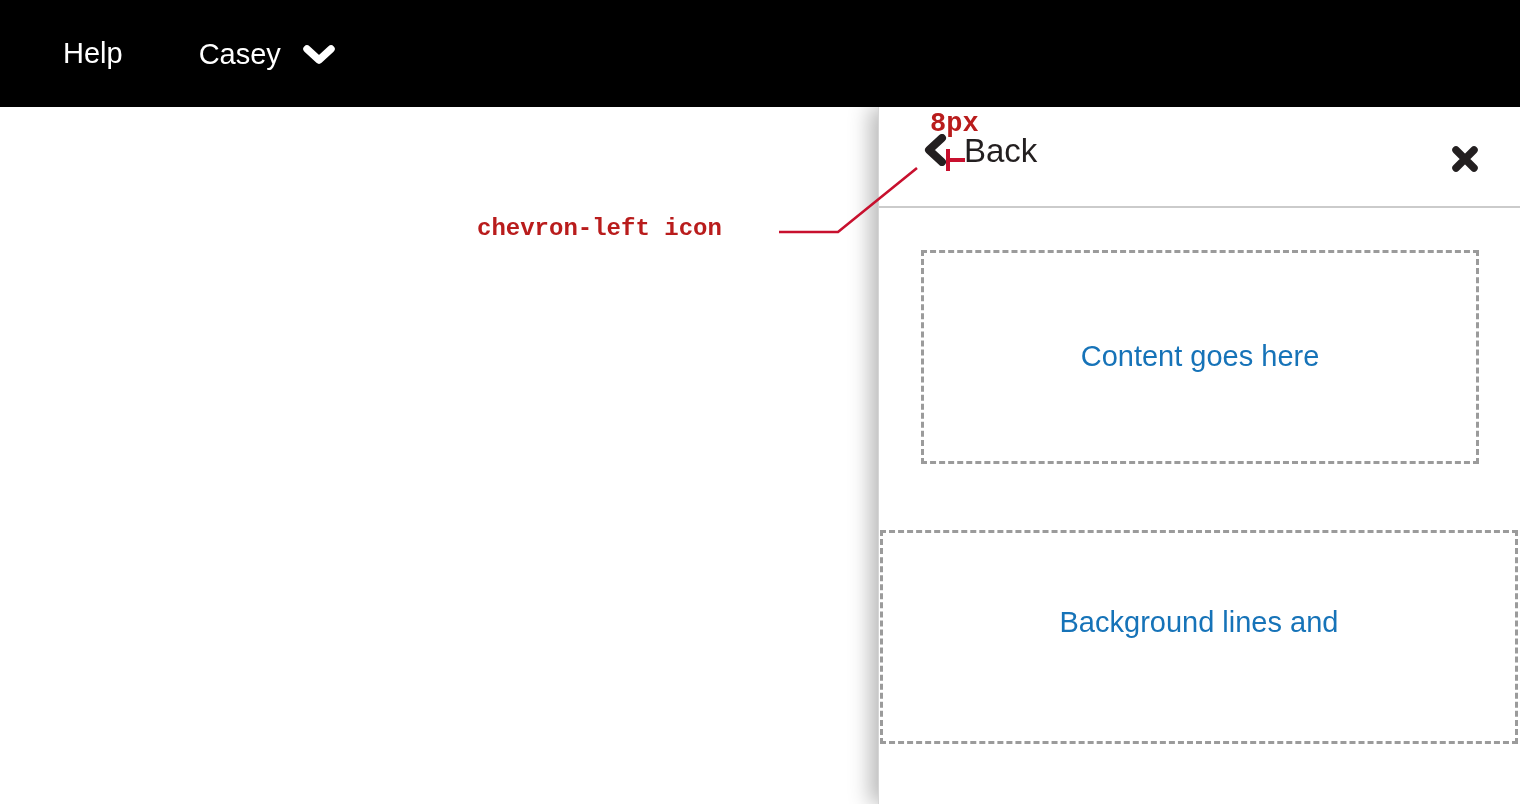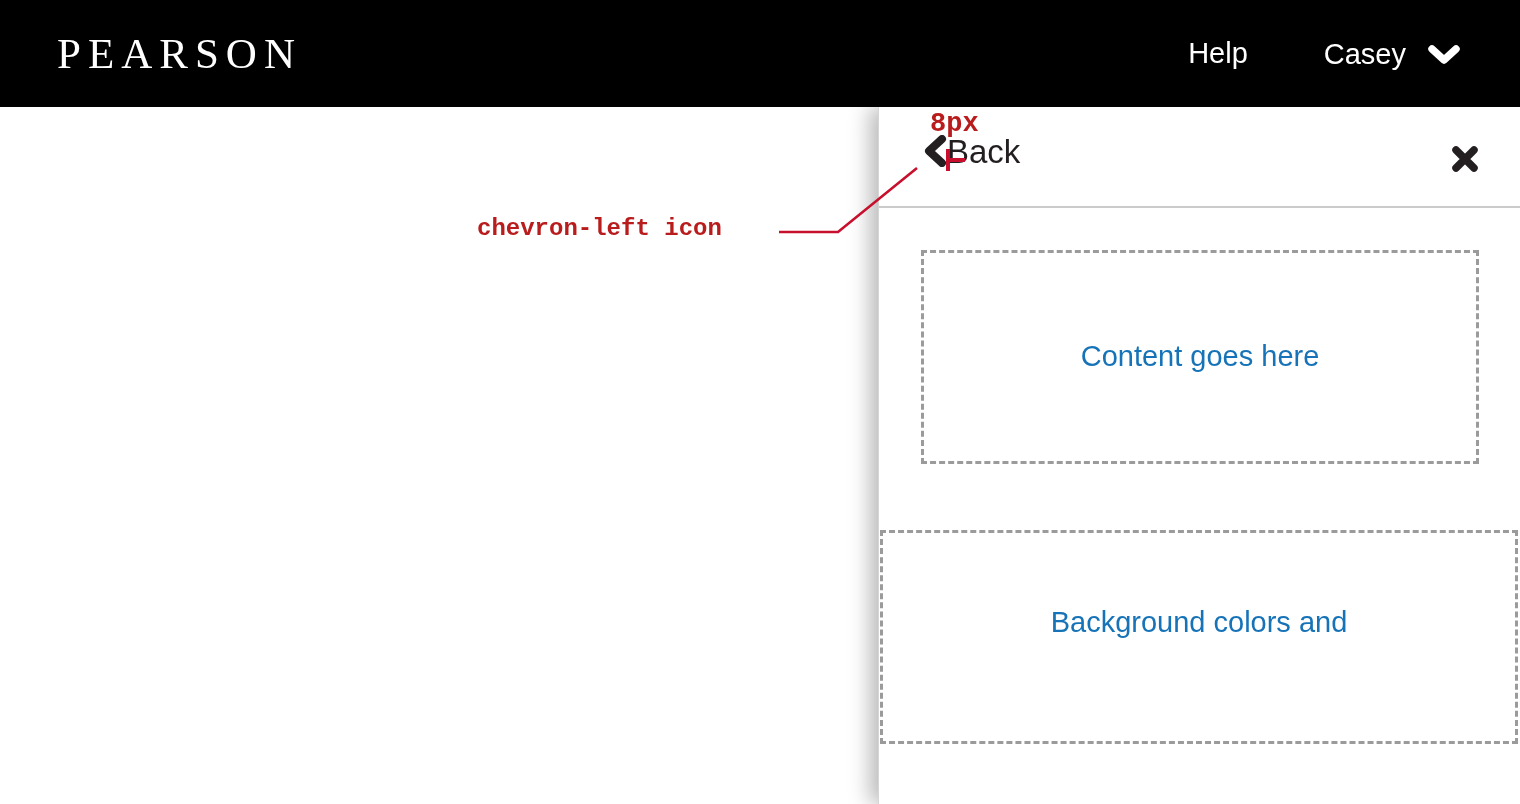--- a/index.html
+++ b/index.html
@@ -78,21 +78,21 @@
     left: 0; top: 0;
     width: 100%; height: 101px;
     border-bottom: 2px solid #cbcbcb;
     box-sizing: border-box;
   }
   .back-button {
     position: absolute;
     left: 43px; top: 27px;
     height: 34px;
     display: flex;
-    align-items: center;
+    gap: 17px;
     cursor: pointer;
     background: none;
     border: none;
     padding: 0;
   }
   .back-label {
     color: #231F20;
     font-size: 33px;
     line-height: 1;
     font-family: "Liberation Sans", sans-serif;
@@ -161,21 +161,20 @@
     position: absolute;
     display: block;
   }
   .leader-svg { left: 0; top: 0; }
   .ibeam-svg { left: 945px; top: 146px; }
 </style>
 </head>
 <body>
 
 <header class="app-header">
-  <div class="logo">PEARSON</div>
   <nav class="header-nav">
     <button class="header-link">Help</button>
     <div class="user-menu">
       <span class="user-name">Casey</span>
       <span>
         <svg class="chevron-down-svg" width="32" height="20" viewBox="0 0 32 20">
           <polyline points="4,4 16,15 28,4" fill="none" stroke="#ffffff" stroke-width="7.5" stroke-linecap="round" stroke-linejoin="round"></polyline>
         </svg>
       </span>
     </div>
@@ -200,21 +199,21 @@
       </span>
     </button>
   </div>
 
   <div class="placeholder-box box-content">
     <div class="ph-text">Content goes here</div>
   </div>
 
   <div class="placeholder-box box-background">
     <div class="ph-text">
-      <div>Background colors and</div>
+      <div>Background lines and</div>
     </div>
   </div>
 </aside>
 
 <div class="annotations">
 
   <svg class="leader-svg" width="1520" height="804" viewBox="0 0 1520 804">
     <polyline points="779,232 838,232 917,168" fill="none" stroke="#C8102E" stroke-width="2.6"></polyline>
   </svg>
 

